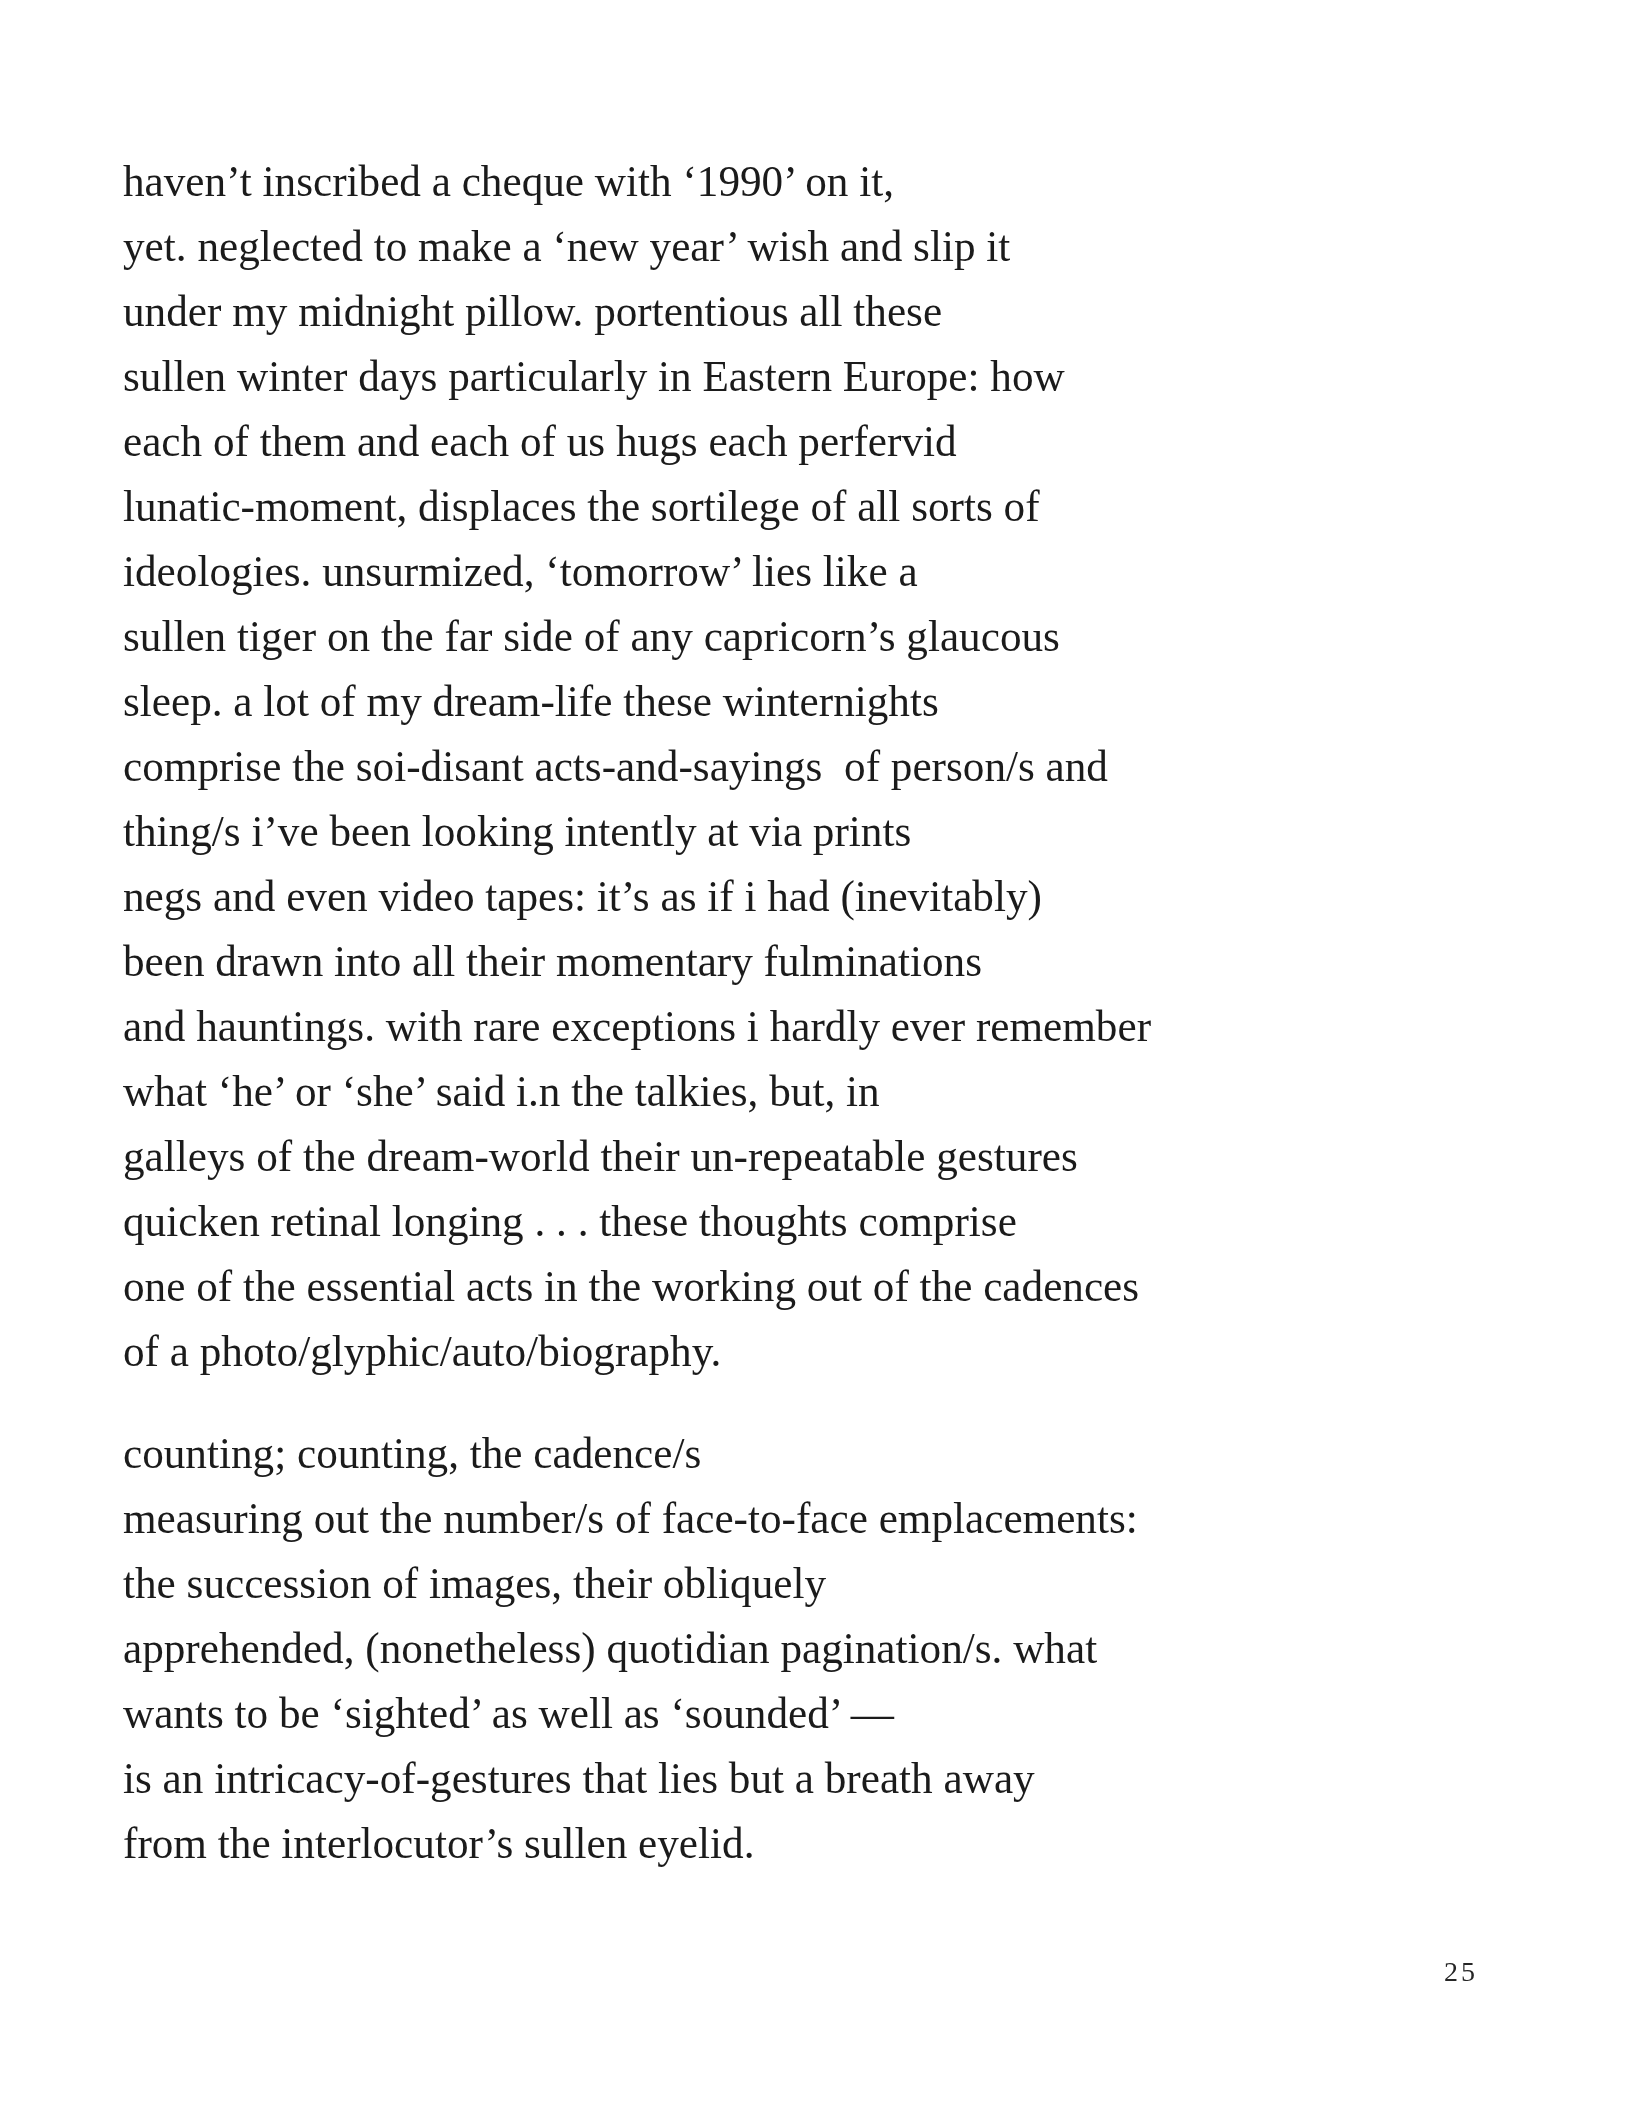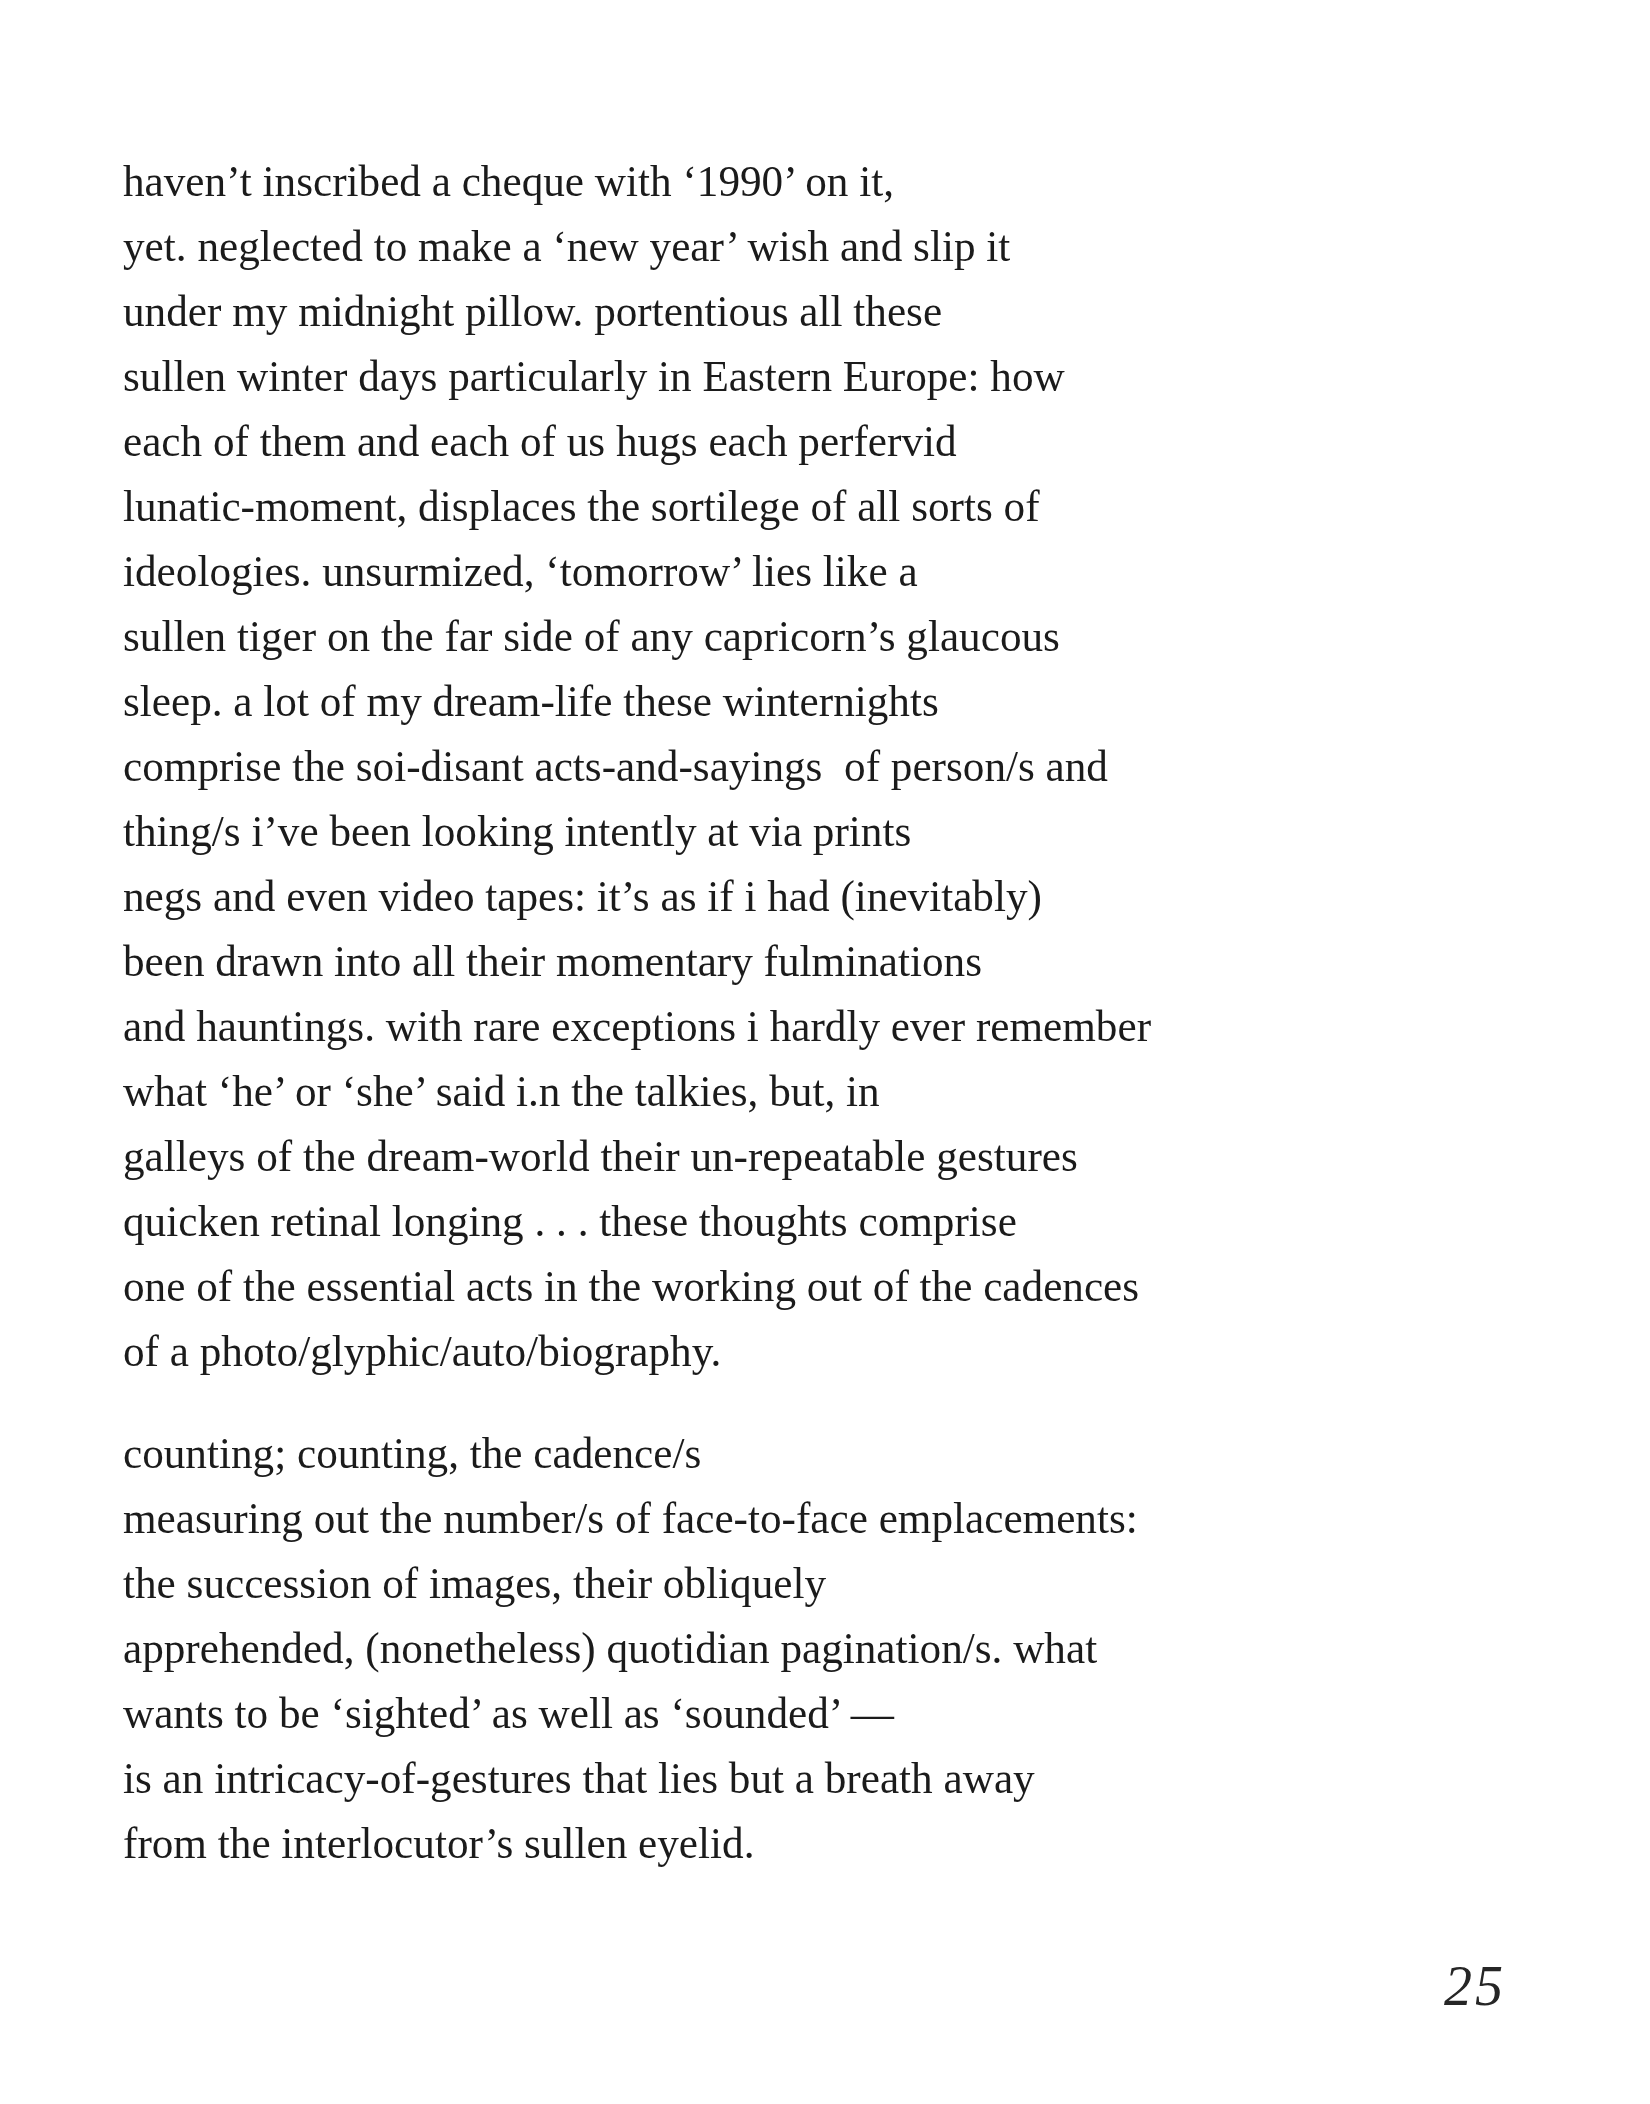--- a/index.html
+++ b/index.html
@@ -35,25 +35,24 @@
   .stanza + .stanza {
     margin-top: 37px;
   }
   .line {
     white-space: pre; 
   }
   .page-number {
     position: absolute;
     left: 1444px;
     top: 1958px;
-    font-size: 56px;
+    font-size: 28px;
     line-height: 1;
     letter-spacing: 3px;
     color: #262626;
-    font-style: italic;
   }
 </style>
 </head>
 <body>
 
 <div class="page">
   <div class="poem">
       <div class="stanza">
         <div class="line">haven’t inscribed a cheque with ‘1990’ on it,</div>
         <div class="line">yet. neglected to make a ‘new year’ wish and slip it</div>

